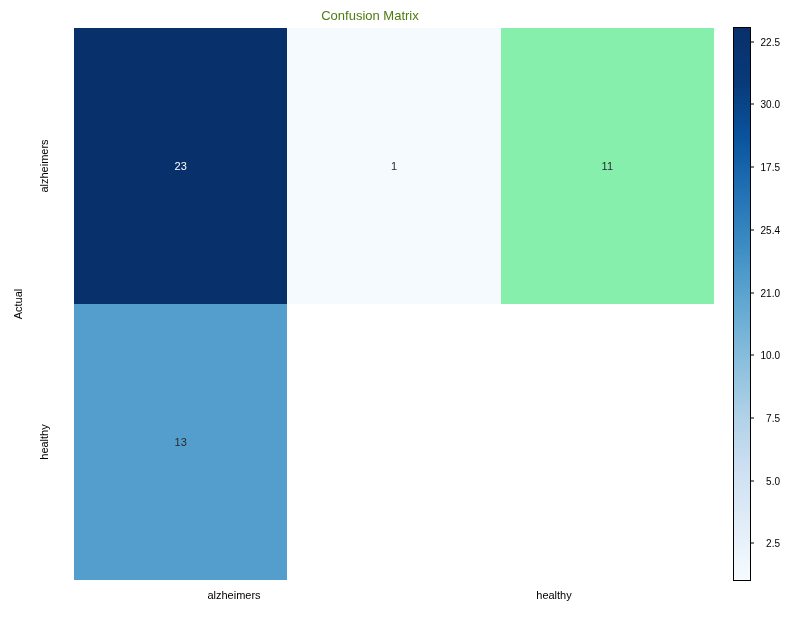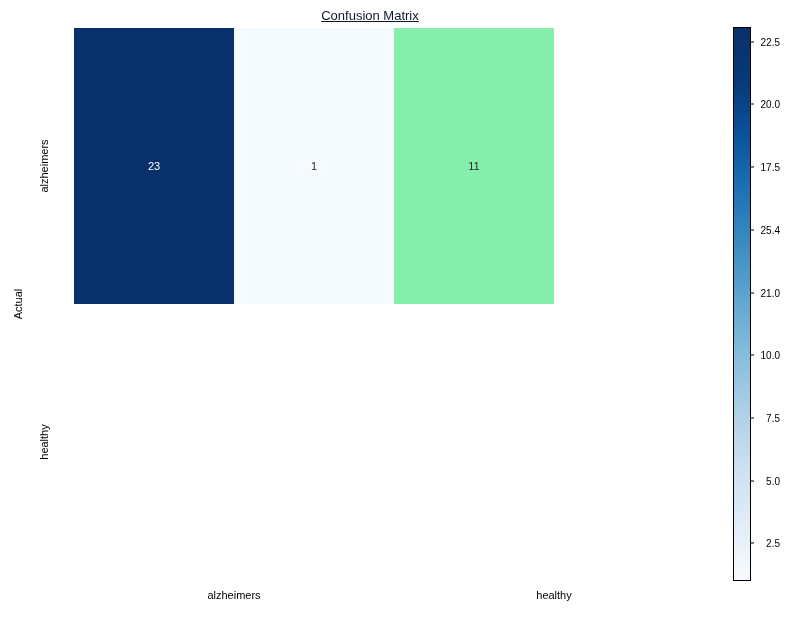--- a/index.html
+++ b/index.html
@@ -18,31 +18,30 @@
     width: 800px;
     height: 633px;
   }
   .title {
     position: absolute;
     top: 8px;
     left: 0;
     width: 740px;
     text-align: center;
     font-size: 13px;
-    color: #0f172a;
-    text-decoration: underline;
+    color: #4d7c0f;
   }
   .heatmap {
     position: absolute;
     left: 74px;
     top: 28px;
     width: 640px;
     height: 552px;
     display: grid;
-    grid-template-columns: 1fr 1fr 1fr 1fr;
+    grid-template-columns: 1fr 1fr 1fr;
     grid-template-rows: 1fr 1fr;
   }
   .cell {
     display: flex;
     align-items: center;
     justify-content: center;
     font-size: 11px;
   }
   .ylabel-group {
     position: absolute;
@@ -129,20 +128,21 @@
 <body>
 
 <div class="chart-container">
 
   <div class="title">Confusion Matrix</div>
 
   <div class="heatmap">
     <div class="cell" style="background:#08306b;color:#ffffff">23</div>
     <div class="cell" style="background:#f5fafe;color:#2a2a2a">1</div>
     <div class="cell" style="background:#86efac;color:#2a2a2a">11</div>
+    <div class="cell" style="background:#539ecd;color:#2a2a2a">13</div>
   </div>
 
   <div class="ytick" style="top:166px">alzheimers</div>
   <div class="ytick" style="top:442px">healthy</div>
 
   <div class="ylabel-group">
     <div class="ylabel-axis">Actual</div>
   </div>
 
   <div class="xtick" style="left:234px">alzheimers</div>
@@ -158,18 +158,18 @@
   <div class="cbar-tick" style="bottom:215px">7.5</div>
   <div class="cbar-tickmark" style="bottom:215px"></div>
   <div class="cbar-tick" style="bottom:278px">10.0</div>
   <div class="cbar-tickmark" style="bottom:278px"></div>
   <div class="cbar-tick" style="bottom:340px">21.0</div>
   <div class="cbar-tickmark" style="bottom:340px"></div>
   <div class="cbar-tick" style="bottom:403px">25.4</div>
   <div class="cbar-tickmark" style="bottom:403px"></div>
   <div class="cbar-tick" style="bottom:466px">17.5</div>
   <div class="cbar-tickmark" style="bottom:466px"></div>
-  <div class="cbar-tick" style="bottom:529px">20.0</div>
+  <div class="cbar-tick" style="bottom:529px">30.0</div>
   <div class="cbar-tickmark" style="bottom:529px"></div>
   <div class="cbar-tick" style="bottom:591px">22.5</div>
   <div class="cbar-tickmark" style="bottom:591px"></div>
 
 </div>
 
 </body></html>

